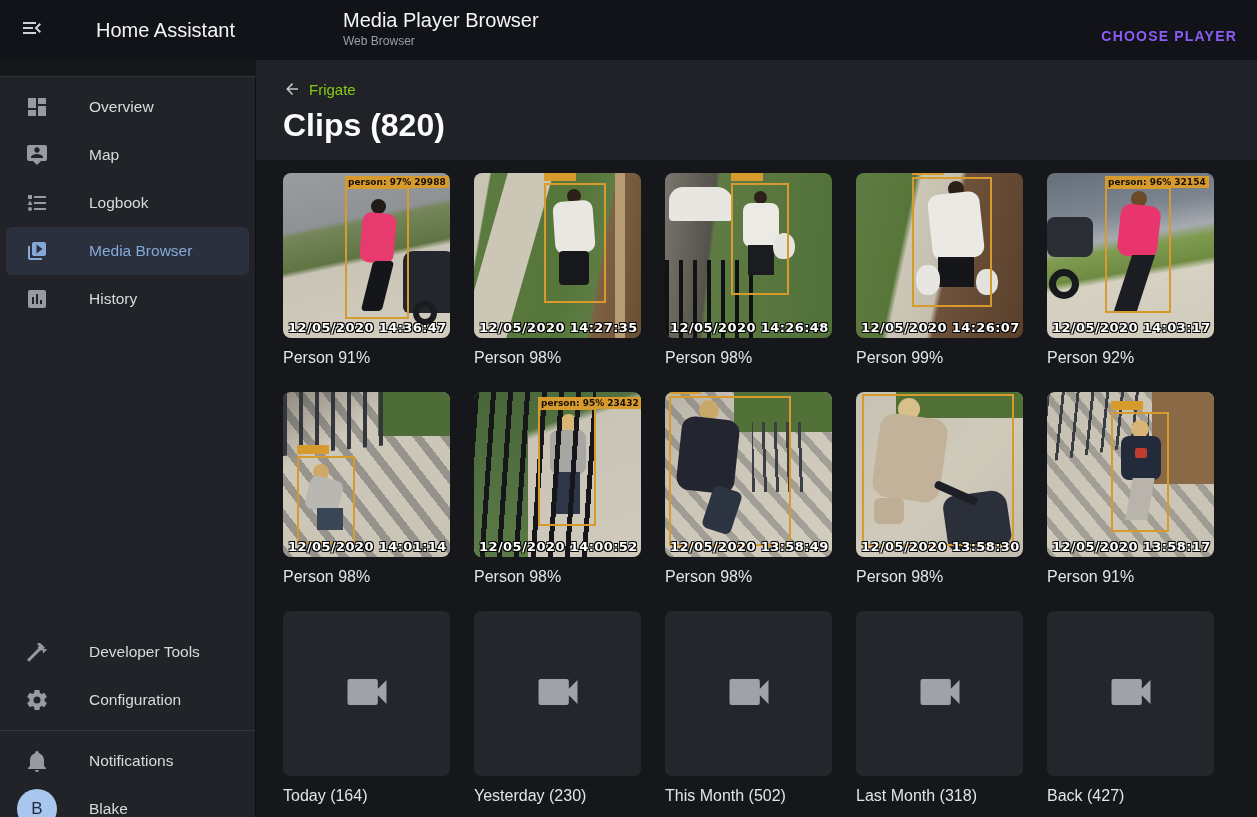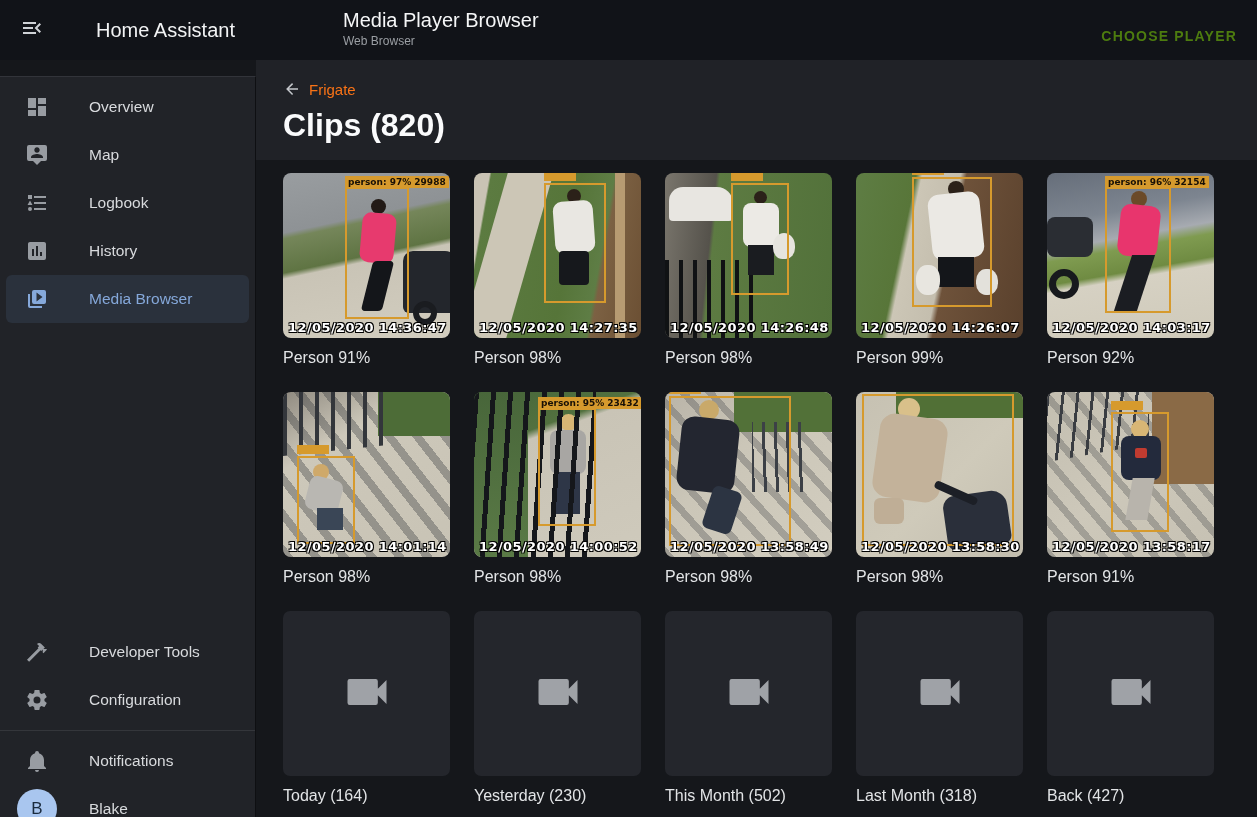--- a/index.html
+++ b/index.html
@@ -9,21 +9,21 @@
   
   .appbar { position:absolute; left:0; top:0; width:1257px; height:60px;
     background:#111318; display:flex; align-items:center; color:#fff; z-index:30; }
   .menu-btn { width:48px; height:48px; margin-left:8px; display:flex; align-items:center;
     justify-content:center; color:#cfd2d6; cursor:pointer; }
   .ha-title { font-size:20px; color:#f2f3f4; margin-left:40px; font-weight:400; }
   .panel-head { position:absolute; left:343px; top:8px; }
   .panel-title { font-size:20px; color:#f5f6f7; font-weight:400; line-height:24px; }
   .panel-sub { font-size:12px; color:#9b9fa4; margin-top:2px; }
   .choose-player { position:absolute; right:20px; top:0; height:72px; display:flex;
-    align-items:center; color:#4d7c0f; font-size:14px; font-weight:700;
+    align-items:center; color:#8b5cf6; font-size:14px; font-weight:700;
     letter-spacing:1.2px; cursor:pointer; }
 
   
   .sidebar { position:absolute; left:0; top:76px; width:256px; height:757px;
     background:#212328; border-top:1px solid #32343a; border-right:1px solid #0e0f12;
     display:flex; flex-direction:column; padding-top:6px; z-index:20; }
   .nav-item { height:48px; display:flex; align-items:center; margin:0 6px;
     border-radius:6px; cursor:pointer; color:#d8dadd; flex:none; }
   .nav-item .nicon { width:24px; height:24px; margin-left:19px; color:#989ca2; flex:none; }
   .nav-item .nlabel { margin-left:40px; font-size:15.5px; }
@@ -32,21 +32,21 @@
   .sb-spacer { flex:1; }
   .sb-divider { height:1px; background:#34363b; margin:6px 0; flex:none; }
   .avatar { width:40px; height:40px; border-radius:50%; background:#a9c6ef; color:#1a2b3e;
     display:flex; align-items:center; justify-content:center; font-size:17px;
     margin-left:11px; flex:none; }
   .nav-item.profile .nlabel { margin-left:32px; }
 
   
   .main { position:absolute; left:256px; top:60px; width:1001px; height:757px; }
   .content-header { height:100px; background:#202227; padding:20px 0 0 27px; }
-  .breadcrumb { display:flex; align-items:center; color:#f97316; font-size:15px;
+  .breadcrumb { display:flex; align-items:center; color:#84cc16; font-size:15px;
     cursor:pointer; width:max-content; }
   .breadcrumb .bicon { width:18px; height:18px; margin-right:8px; color:#c4c7cb; }
   .page-title { color:#fafbfc; font-size:32px; font-weight:700; margin-top:9px; }
 
   .grid { background:#15171b; height:657px; padding:13px 43px 20px 27px;
     display:grid; grid-template-columns:repeat(5,167px); column-gap:24px; row-gap:25px; }
   .card { cursor:pointer; }
   .thumb { position:relative; width:167px; height:165px; border-radius:8px;
     overflow:hidden; background:#3a3d42; }
   .card-label { margin-top:11px; font-size:16px; color:#e2e4e6; }
@@ -183,31 +183,31 @@
           <path d="M20,2H4A2,2 0 0,0 2,4V16A2,2 0 0,0 4,18H8L12,22L16,18H20A2,2 0 0,0 22,16V4A2,2 0 0,0 20,2M12,4.3C13.5,4.3 14.7,5.5 14.7,7C14.7,8.5 13.5,9.7 12,9.7C10.5,9.7 9.3,8.5 9.3,7C9.3,5.5 10.5,4.3 12,4.3M18,15H6V14.1C6,12.1 10,11 12,11C14,11 18,12.1 18,14.1V15Z"></path>
         </svg></span>
     <span class="nlabel">Map</span>
   </div>
   <div class="nav-item">
     <span class="nicon"><svg viewBox="0 0 24 24" fill="currentColor">
           <path d="M5,9.5L7.5,14H2.5L5,9.5M3,4H7V8H3V4M5,20A2,2 0 0,0 7,18A2,2 0 0,0 5,16A2,2 0 0,0 3,18A2,2 0 0,0 5,20M9,5V7H21V5H9M9,19H21V17H9V19M9,13H21V11H9V13Z"></path>
         </svg></span>
     <span class="nlabel">Logbook</span>
   </div>
+  <div class="nav-item selected">
+    <span class="nicon"><svg viewBox="0 0 24 24" fill="currentColor">
+          <path d="M19,3H9A2,2 0 0,0 7,5V15A2,2 0 0,0 9,17H19A2,2 0 0,0 21,15V5A2,2 0 0,0 19,3M11.5,14.5V5.5L17.5,10L11.5,14.5M3,7H5V19H17V21H5A2,2 0 0,1 3,19V7Z"></path>
+        </svg></span>
+    <span class="nlabel">Media Browser</span>
+  </div>
   <div class="nav-item">
     <span class="nicon"><svg viewBox="0 0 24 24" fill="currentColor">
           <path d="M17,17H15V13H17M13,17H11V7H13M9,17H7V10H9M19,3H5C3.89,3 3,3.9 3,5V19A2,2 0 0,0 5,21H19A2,2 0 0,0 21,19V5C21,3.89 20.1,3 19,3Z"></path>
         </svg></span>
     <span class="nlabel">History</span>
-  </div>
-  <div class="nav-item selected">
-    <span class="nicon"><svg viewBox="0 0 24 24" fill="currentColor">
-          <path d="M19,3H9A2,2 0 0,0 7,5V15A2,2 0 0,0 9,17H19A2,2 0 0,0 21,15V5A2,2 0 0,0 19,3M11.5,14.5V5.5L17.5,10L11.5,14.5M3,7H5V19H17V21H5A2,2 0 0,1 3,19V7Z"></path>
-        </svg></span>
-    <span class="nlabel">Media Browser</span>
   </div>
 
   <div class="sb-spacer"></div>
 
   <div class="nav-item">
     <span class="nicon"><svg viewBox="0 0 24 24" fill="currentColor">
           <path d="M2,19.63L13.43,8.2L12.72,7.5L14.14,6.07L12,3.89C13.2,2.7 15.09,2.7 16.27,3.89L19.87,7.5L18.45,8.91H21.29L22,9.62L18.45,13.21L17.74,12.5V9.62L16.27,11.04L15.56,10.33L4.13,21.76L2,19.63Z"></path>
         </svg></span>
     <span class="nlabel">Developer Tools</span>
   </div>

